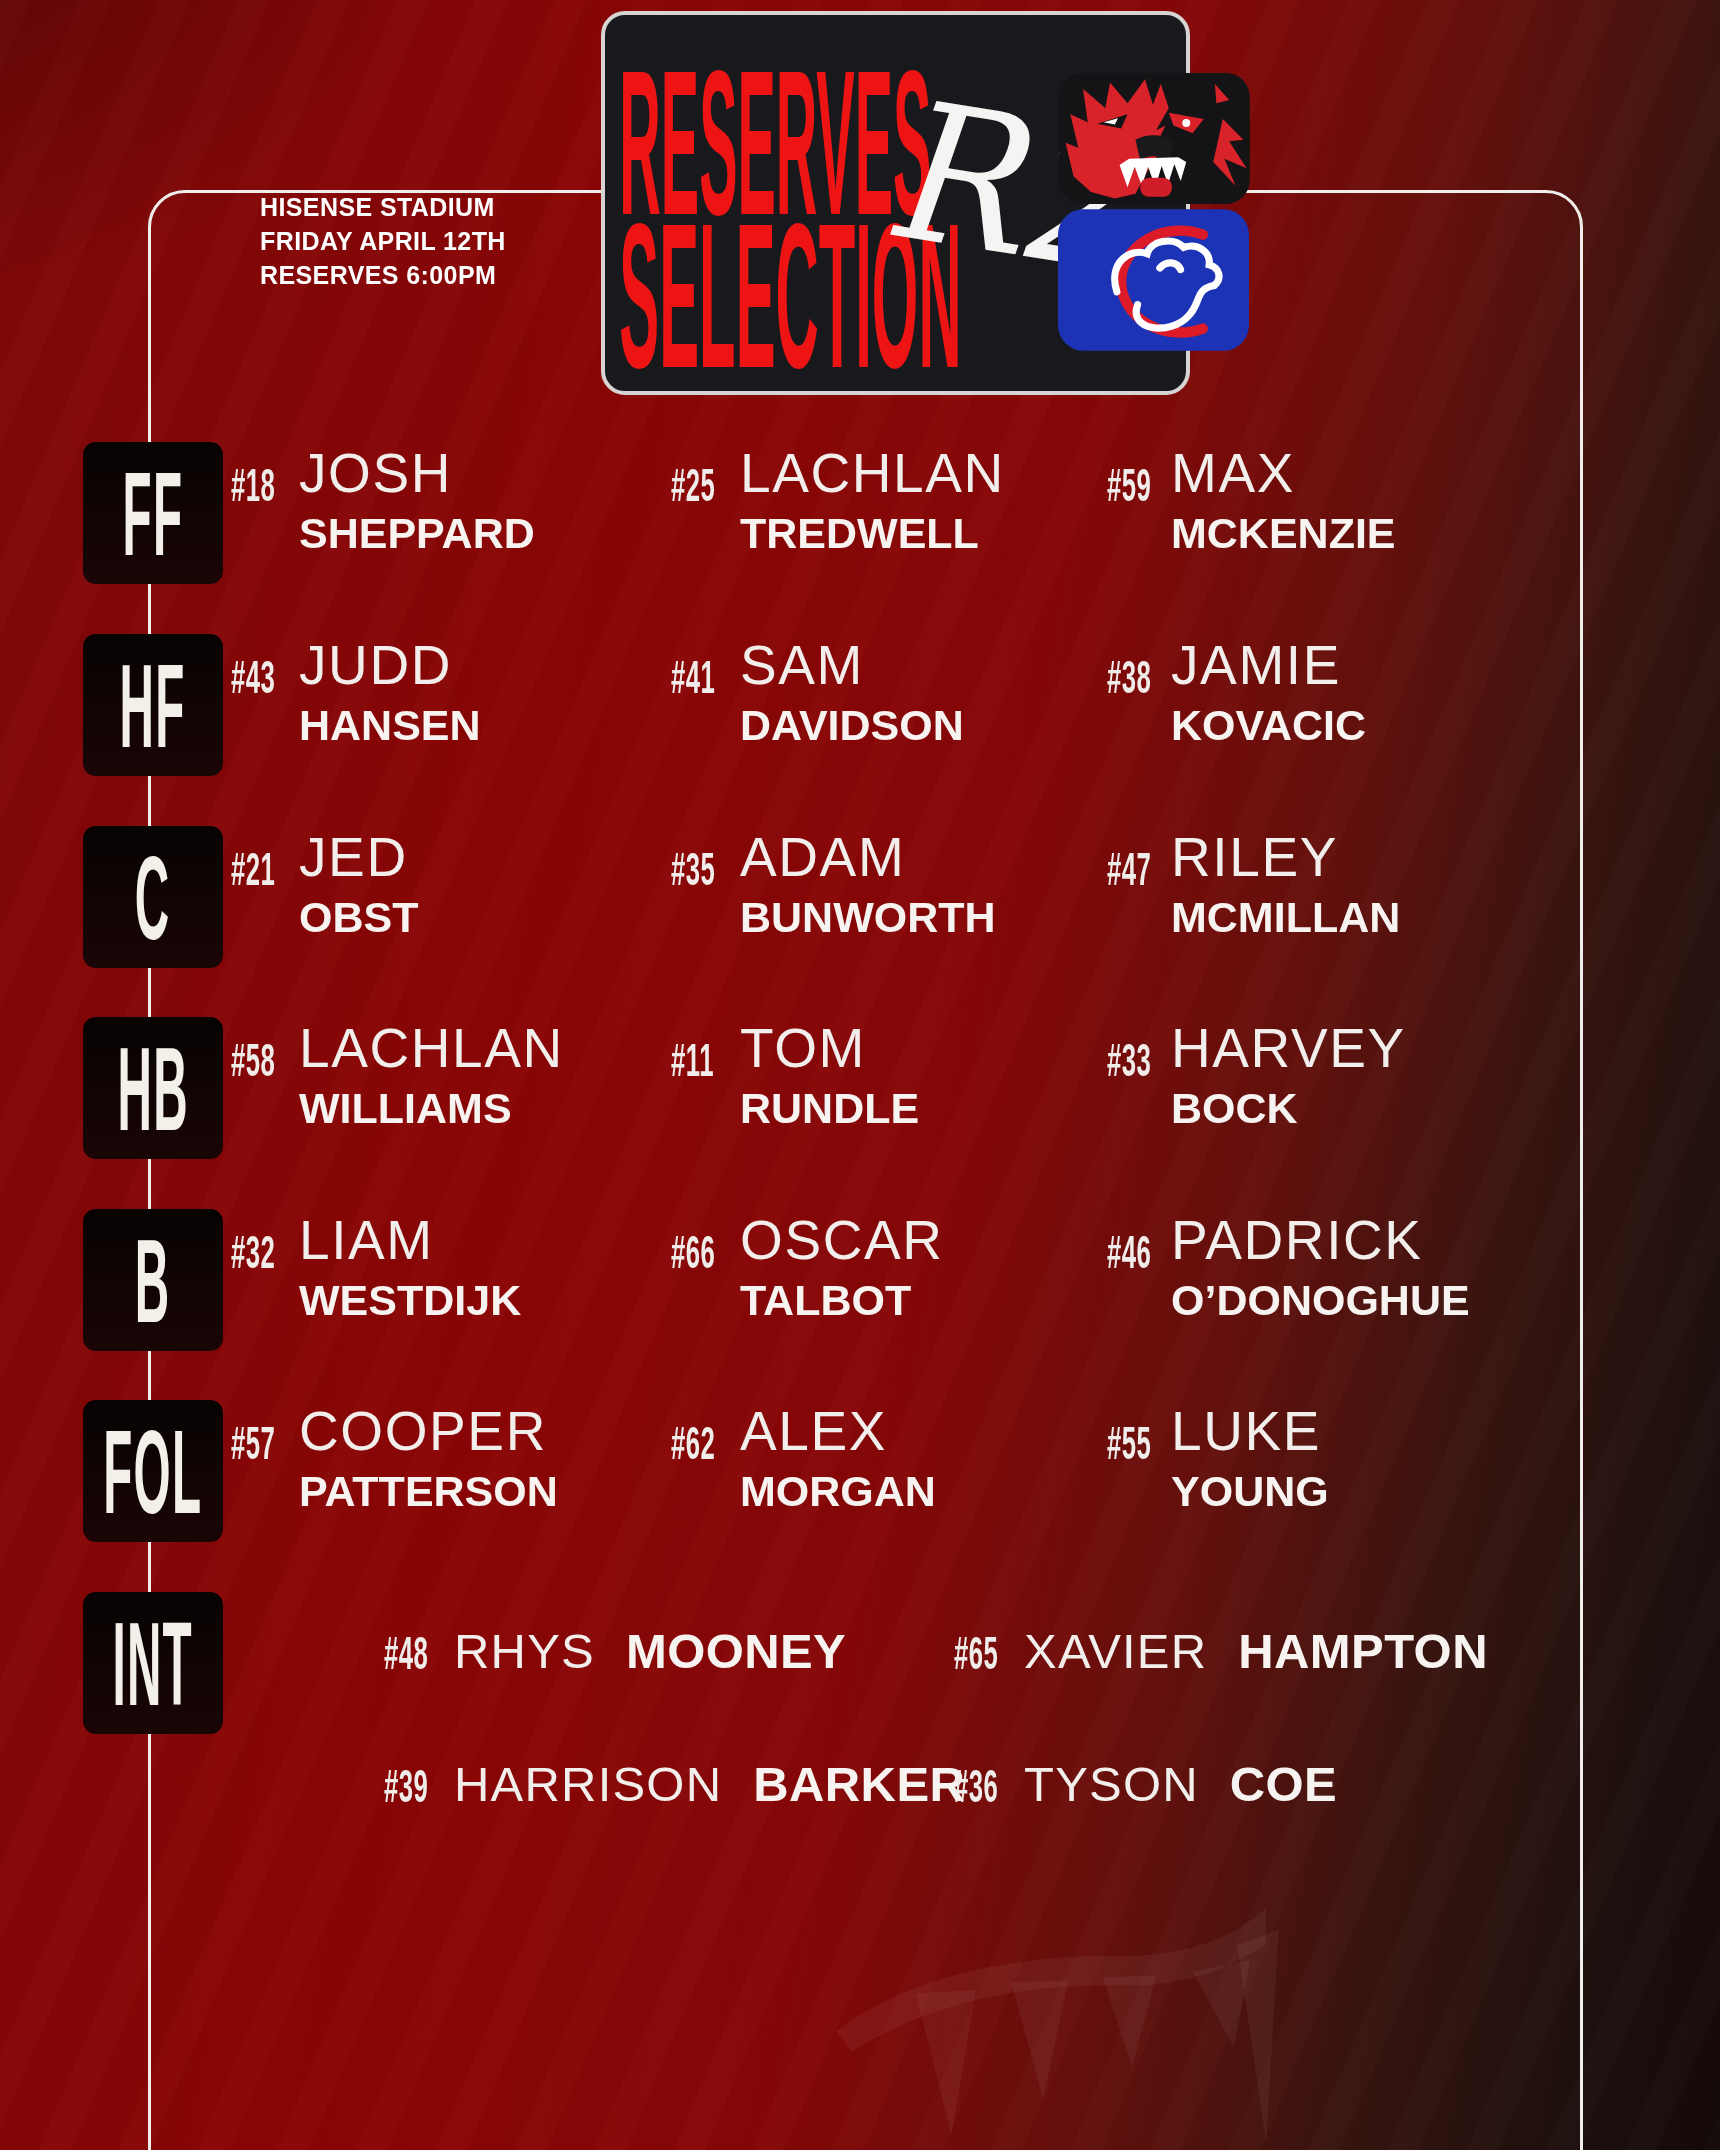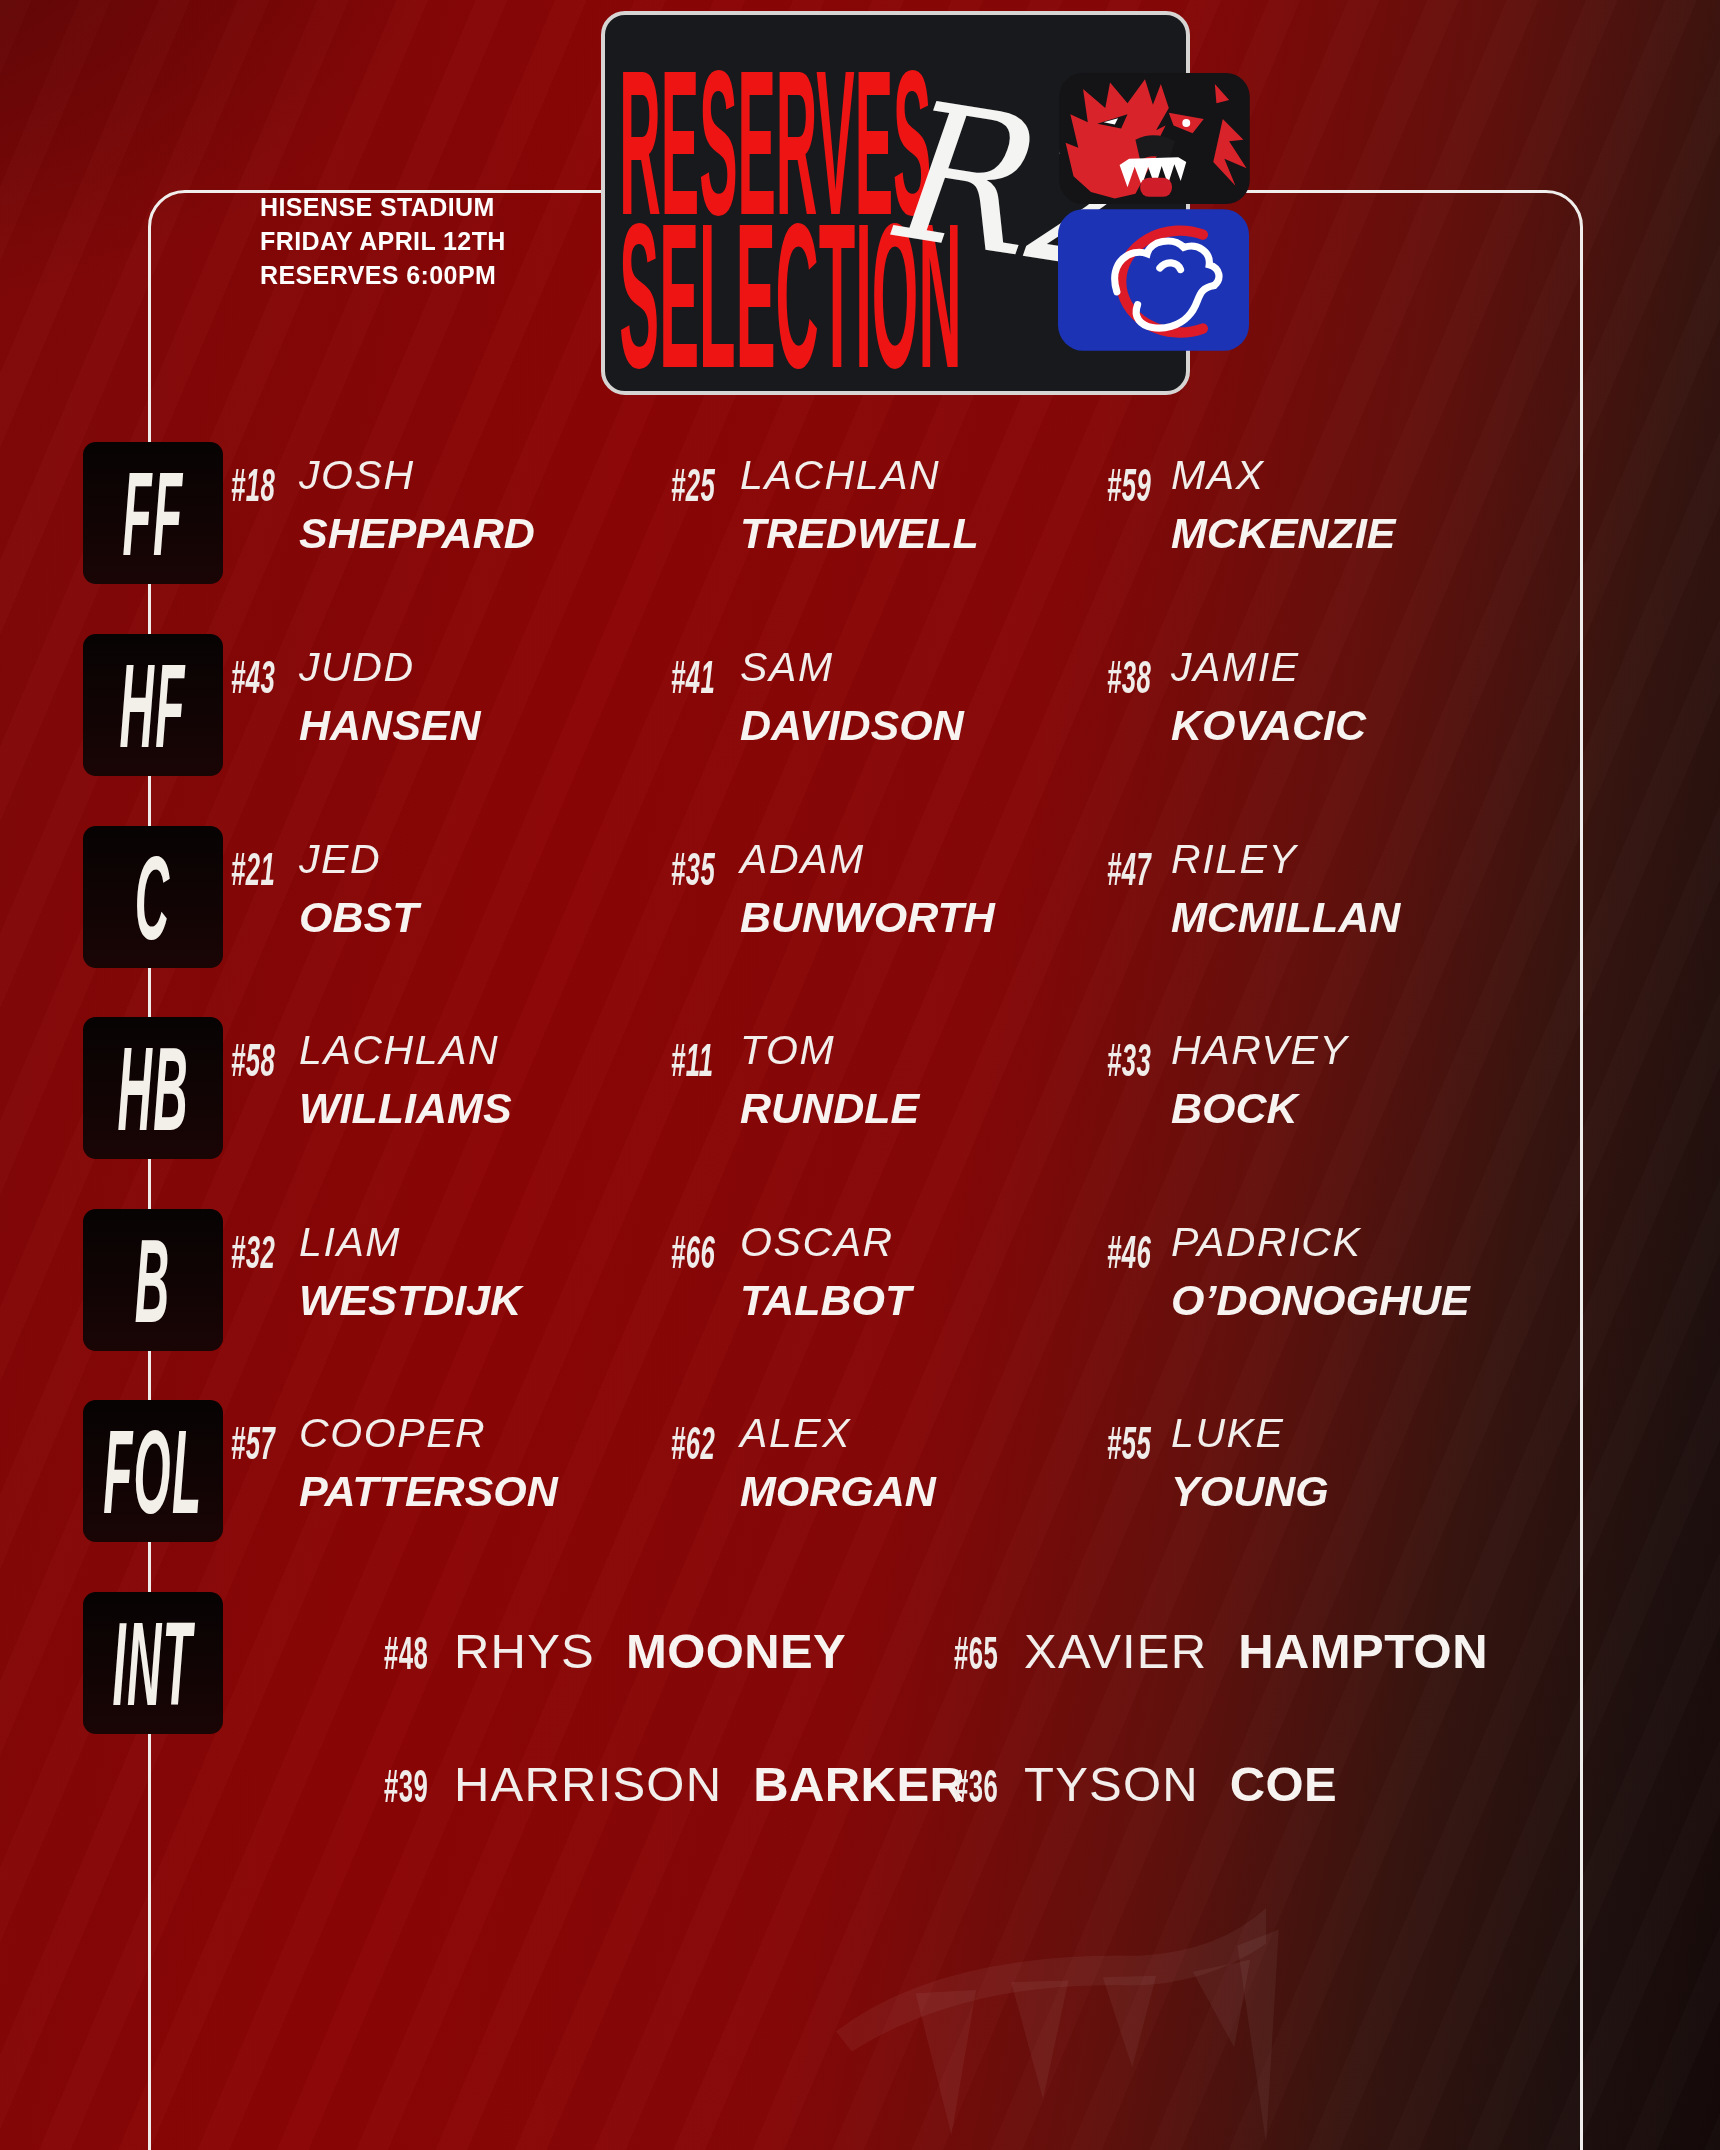--- a/index.html
+++ b/index.html
@@ -24,38 +24,38 @@
   .r2{
     position:absolute;left:891px;top:94px;z-index:5;color:#f4f4f2;
     font:italic 400 191px "DejaVu Serif",serif;line-height:1;
     transform:rotate(9deg) scaleX(.92);transform-origin:center;
   }
   .logo{position:absolute;z-index:6;}
   .logo.bear{left:1059px;top:73px;}
   .logo.dog{left:1058px;top:209px;}
   .stadium{position:absolute;left:260px;top:190px;z-index:4;color:#fdfdfd;}
   .stadium p{margin:0;font-size:25px;font-weight:700;line-height:34px;letter-spacing:0.4px;}
-  .row{position:absolute;left:0;width:1437px;height:195px;z-index:4;font-style:italic;}
+  .row{position:absolute;left:0;width:1437px;height:195px;z-index:4;}
   .posbox{
     position:absolute;left:83px;top:0;width:140px;height:142px;border-radius:12.7px;
     background:linear-gradient(180deg,#070303,#1a0505);
     display:flex;align-items:center;justify-content:center;
   }
   .poslabel{
     font-size:119px;font-weight:700;color:#f3efe9;line-height:1;
     transform:scaleX(.40);letter-spacing:3.2px;white-space:nowrap;
   }
   .player{position:absolute;top:0;height:100%;}
   .c1{left:231px;--dx:68px;} .c2{left:671px;--dx:69px;} .c3{left:1107px;--dx:64px;}
   .pnum{
     position:absolute;left:0;top:20px;font-size:46px;font-weight:700;color:#efecea;
     transform:scaleX(.56);transform-origin:0 0;letter-spacing:0.8px;line-height:1;white-space:nowrap;
   }
   .pfirst{
-    position:absolute;left:var(--dx);top:13px;font-size:41px;font-weight:400;color:#f1eeec;
+    position:absolute;left:var(--dx);top:4px;font-size:55px;font-weight:400;color:#f1eeec;
     letter-spacing:1.6px;line-height:1;white-space:nowrap;
   }
   .plast{
     position:absolute;left:var(--dx);top:70px;font-size:43px;font-weight:700;color:#f6f3f1;
     line-height:1;white-space:nowrap;
   }
   .intentry{position:absolute;z-index:4;height:56px;}
   .inum{
     position:absolute;left:0;top:3.2px;font-size:46px;font-weight:700;color:#efecea;
     transform:scaleX(.56);transform-origin:0 0;letter-spacing:0.8px;line-height:1;white-space:nowrap;

